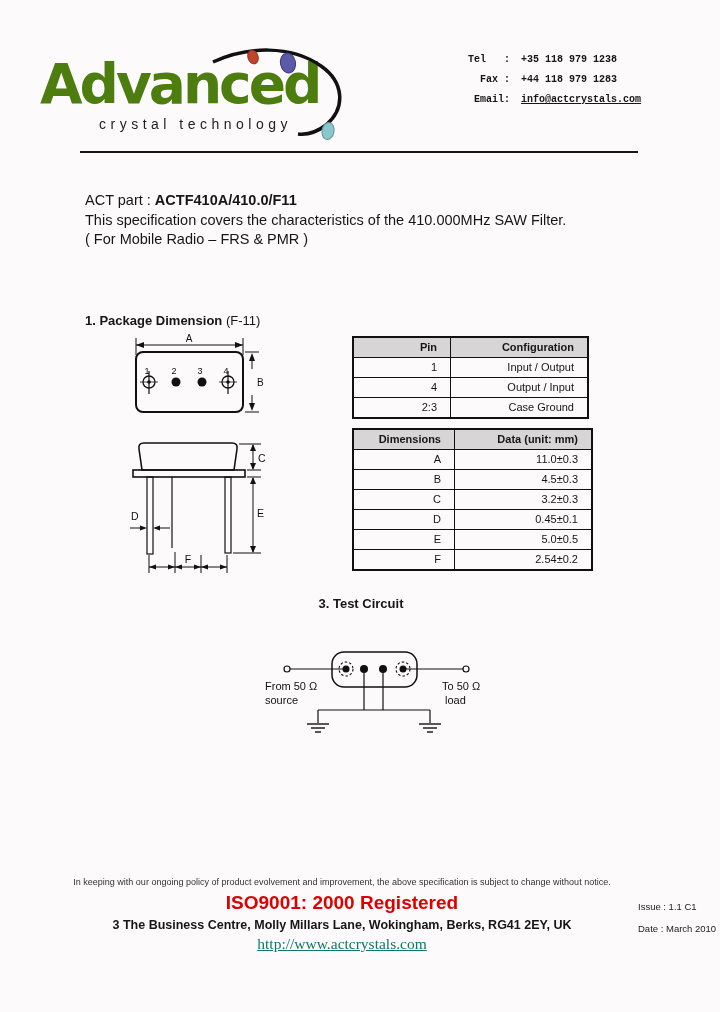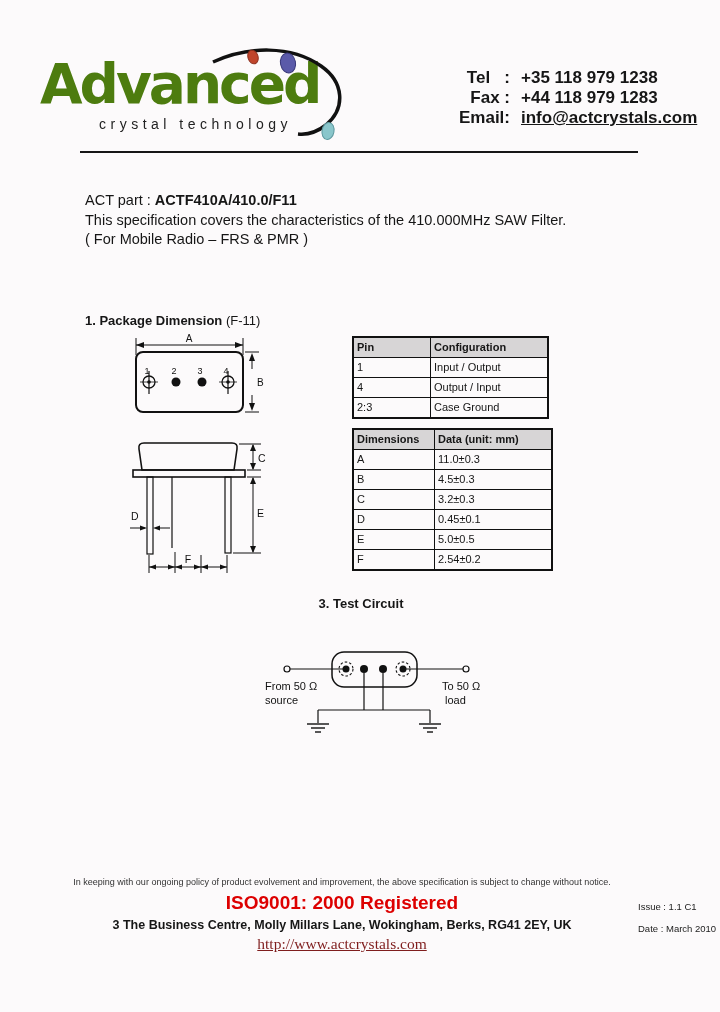--- a/index.html
+++ b/index.html
@@ -5,58 +5,58 @@
   html,body{margin:0;padding:0;}
   body{font-family:"Liberation Sans",sans-serif;background:#e8e8e8;}
   #page{position:relative;width:720px;height:1012px;background:#fcfafb;overflow:hidden;color:#161616;}
   .abs{position:absolute;}
 
   
   #logo-title{left:40px;top:52px;font-family:"DejaVu Sans",sans-serif;font-weight:bold;
     font-size:55px;letter-spacing:-3px;color:#4d7c0f;}
   #logo-subtitle{left:99px;top:116px;font-size:14px;letter-spacing:4.5px;color:#222;}
   #logo-swoosh{left:85px;top:38px;}
-  #contact{left:440px;top:68px;font-weight:bold;font-size:17px;}
+  #contact{left:440px;top:50px;font-weight:bold;font-size:10px;font-family:Liberation Mono, monospace;}
   .contact-row{display:flex;line-height:20px;}
   .c-label{width:70px;text-align:right;white-space:pre;}
   .c-value{margin-left:11px;}
   .underline{text-decoration:underline;}
   #header-rule{left:80px;top:151px;width:558px;height:2px;background:#161616;}
 
   
   #intro{left:85px;top:191px;font-size:14.5px;line-height:19.5px;}
 
   
   .sec-title{font-size:13px;font-weight:bold;}
   #sec1-title{left:85px;top:313px;}
   #sec1-title .normal{font-weight:normal;}
   #sec3-title{left:261px;top:596px;width:200px;text-align:center;}
 
   
   .spec-table{border-collapse:collapse;border:2px solid #111;font-size:11px;}
-  .spec-table th,.spec-table td{border:1.5px solid #111;height:19px;padding:0 3px;
-    text-align:left;line-height:1.1;font-weight:normal;}
+  .spec-table th,.spec-table td{border:1.5px solid #111;height:19px;padding:0 13px;
+    text-align:right;line-height:1.1;font-weight:normal;}
   .spec-table th{background:#d7d5d6;font-weight:bold;}
   #pin-table{left:352px;top:336px;}
   #pin-table .col1{width:70px;} #pin-table .col2{width:110px;}
   #dim-table{left:352px;top:428px;}
   #dim-table .col1{width:74px;} #dim-table .col2{width:110px;}
 
   
   svg{display:block;}
   svg text{font-family:"Liberation Sans",sans-serif;fill:#111;}
   .dwg{stroke:#111;fill:none;}
 
   
   #footer{left:0;top:877px;width:684px;text-align:center;}
   #disclaimer{font-size:9px;color:#333;margin-bottom:5px;text-align:center;}
   #iso-line{font-size:19px;font-weight:bold;color:#dd0000;margin-bottom:4px;}
   #quote-line{font-size:12.5px;font-weight:bold;margin-bottom:5px;}
   #address-line{font-size:12.5px;font-weight:bold;margin-bottom:3px;}
-  #website{font-family:"Liberation Serif",serif;font-size:15.5px;color:#7f1d1d;
+  #website{font-family:"Liberation Serif",serif;font-size:15.5px;color:#0f766e;
     text-decoration:underline;text-align:right;}
   #issue-block{left:610px;top:901px;font-size:9.5px;color:#222;}
   #issue-block div{margin-bottom:11px;padding-left:28px;}
 </style>
 </head>
 <body>
 
 <div id="page">
 
   <div class="abs" id="logo-title">Advanced</div>

